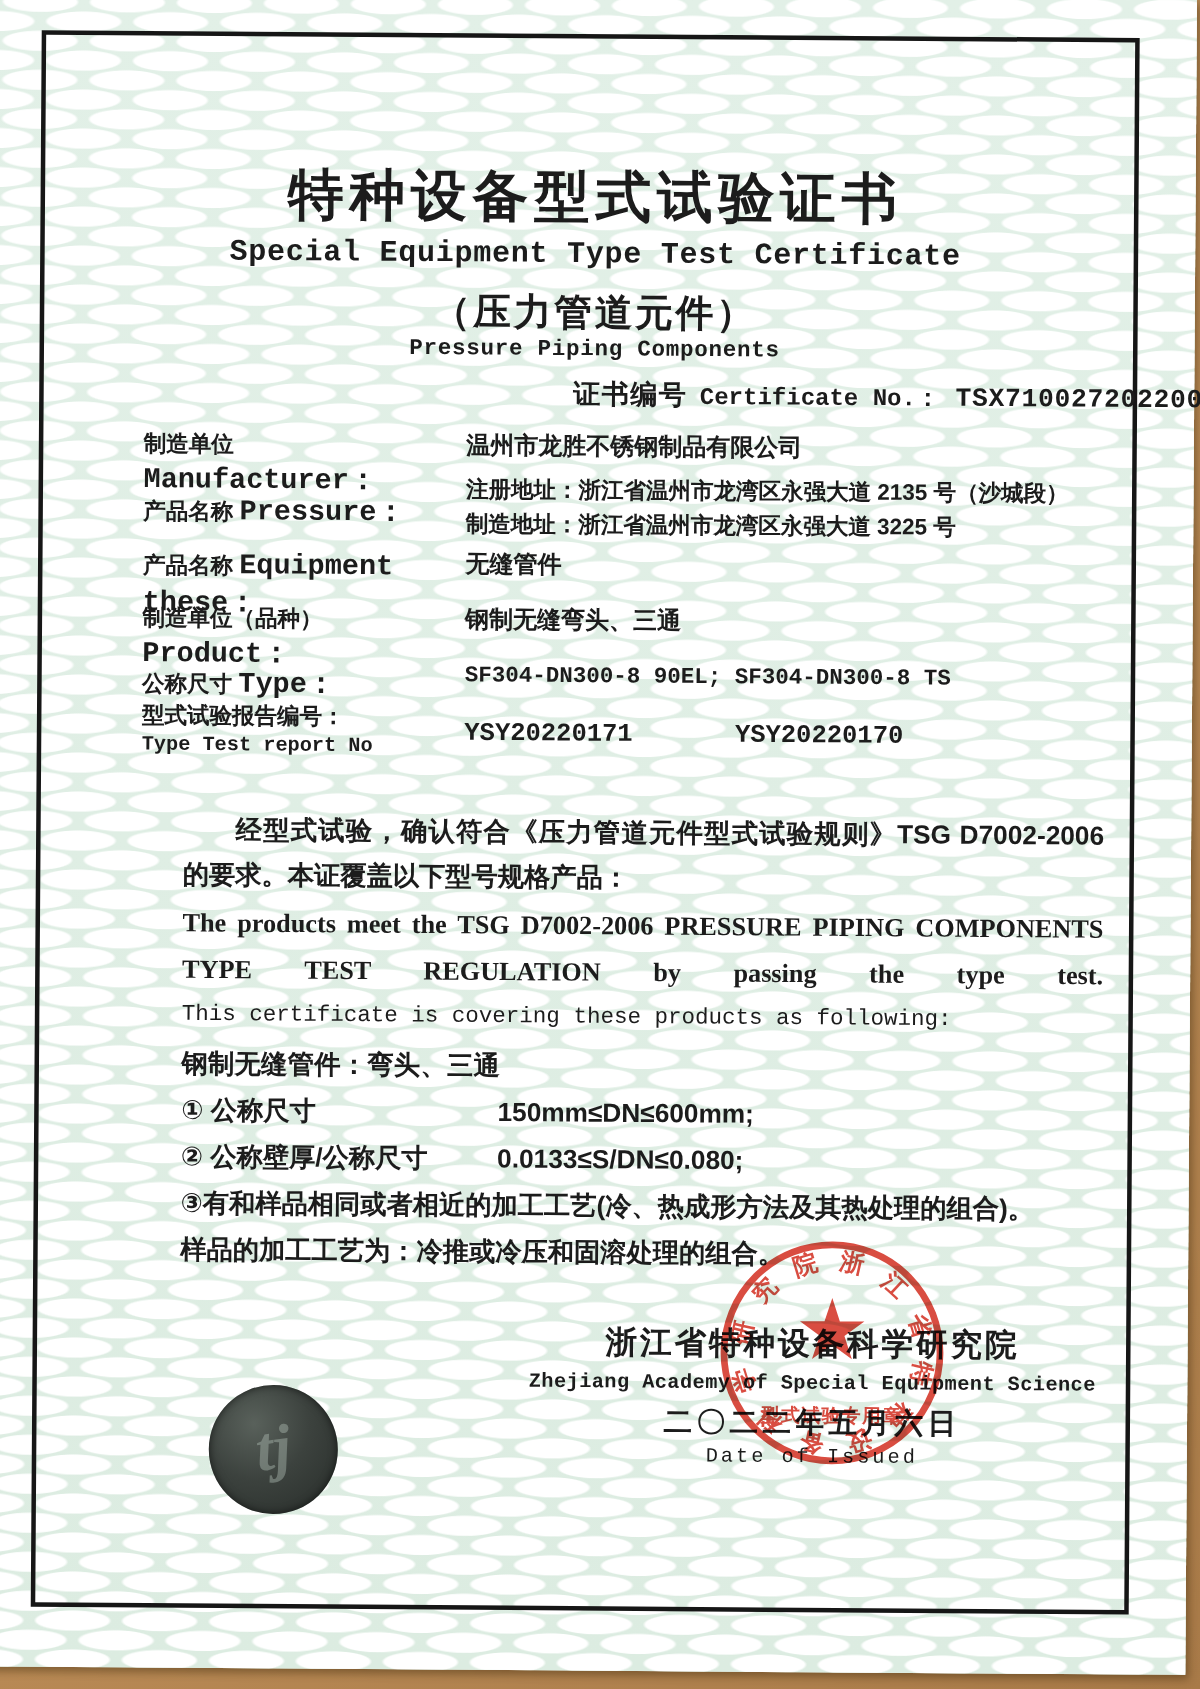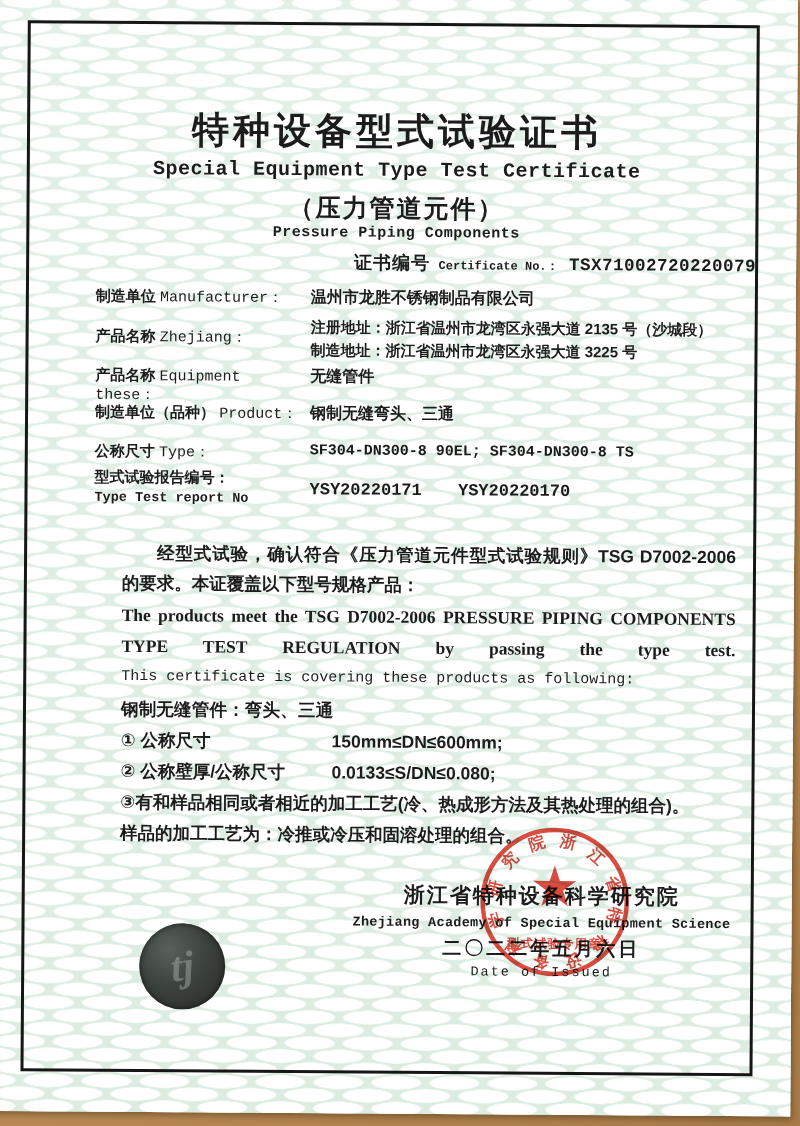--- a/index.html
+++ b/index.html
@@ -28,36 +28,36 @@
   .ctr{left:0;width:100%;text-align:center;}
   .cn{font-family:"Liberation Sans","DejaVu Sans",sans-serif;}
   .mono{font-family:"Liberation Mono","DejaVu Sans Mono",monospace;}
 
   .title-cn{top:110px;font-size:37px;font-weight:700;letter-spacing:4px;}
   .title-en{top:162px;font-size:20px;font-weight:700;letter-spacing:.5px;}
   .sub-cn{top:195px;font-size:25px;font-weight:600;letter-spacing:2px;}
   .sub-en{top:228px;font-size:15px;font-weight:700;letter-spacing:.5px;}
 
   .certrow{top:254px;left:358px;white-space:nowrap;}
-  .certrow .lab-cn{font-size:18px;font-weight:700;letter-spacing:1px;}
-  .certrow .lab-en{font-size:12px;font-weight:600;margin-left:4px;text-align:center;}
+  .certrow .lab-cn{font-size:18px;font-weight:700;letter-spacing:1px;margin-left:28px;}
+  .certrow .lab-en{font-size:16px;font-weight:600;margin-left:4px;text-align:center;}
   .certrow .num{font-size:17.5px;font-weight:600;margin-left:6px;letter-spacing:.5px;}
 
   .field-row{position:absolute;left:100px;width:648px;}
   .f-label{position:absolute;left:0;top:0;width:214px;font-size:15px;font-weight:600;}
-  .f-label .en{font-family:"Liberation Mono","DejaVu Sans Mono",monospace;font-size:15px;font-weight:400;text-align:center;}
+  .f-label .en{font-family:"Liberation Mono","DejaVu Sans Mono",monospace;font-size:19px;font-weight:700;text-align:center;}
   .f-value{position:absolute;left:215px;top:-1px;width:433px;font-size:16px;font-weight:600;}
   .r1{top:292px;}.r2{top:320px;}.r3{top:371px;}.r4{top:408px;}.r5{top:447px;}.r6{top:473px;}
   .r2 .f-label{top:12px;}
   .r2 .f-value div{line-height:23px;font-size:15px;}
   .r5 .f-value{font-family:"Liberation Mono","DejaVu Sans Mono",monospace;font-size:15px;font-weight:600;}
   .r6 .f-label .l1{display:block;font-size:15px;}
   .r6 .f-label .l2{display:block;font-family:"Liberation Mono","DejaVu Sans Mono",monospace;font-size:13.5px;margin-top:3px;}
   .r6 .f-value{top:11px;font-family:"Liberation Mono","DejaVu Sans Mono",monospace;font-size:17px;}
-  .r6 .f-value .n2{margin-left:26px;}
+  .r6 .f-value .n2{margin-left:58px;}
 
   .bodyblk{top:543px;left:128px;width:614px;}
   .bodyblk .p-cn{font-size:17.5px;font-weight:600;line-height:30px;text-indent:2em;text-align:justify;}
   .bodyblk .p-en{font-family:"Liberation Serif","DejaVu Serif",serif;font-size:17.5px;font-weight:700;line-height:31px;text-align:justify;text-align-last:justify;margin-top:2px;}
   .bodyblk .p-note{font-family:"Liberation Mono","DejaVu Sans Mono",monospace;font-size:15px;line-height:28px;margin-top:1px;}
 
   .specs{top:699px;left:128px;width:624px;font-size:17.5px;font-weight:600;line-height:31px;}
   .specs .srow .sl{display:inline-block;width:206px;}
   .wm{letter-spacing:.2px;}
 
@@ -102,21 +102,21 @@
       <div class="f-label">
         <span class="cn">制造单位</span>
         <span class="en">Manufacturer：</span>
       </div>
       <div class="f-value">温州市龙胜不锈钢制品有限公司</div>
     </div>
 
     <div class="field-row r2">
       <div class="f-label">
         <span class="cn">产品名称</span>
-        <span class="en">Zhejiang：</span>
+        <span class="en">Pressure：</span>
       </div>
       <div class="f-value">
         <div>注册地址：浙江省温州市龙湾区永强大道 2135 号（沙城段）</div>
         <div>制造地址：浙江省温州市龙湾区永强大道 3225 号</div>
       </div>
     </div>
 
     <div class="field-row r3">
       <div class="f-label">
         <span class="cn">产品名称</span>

